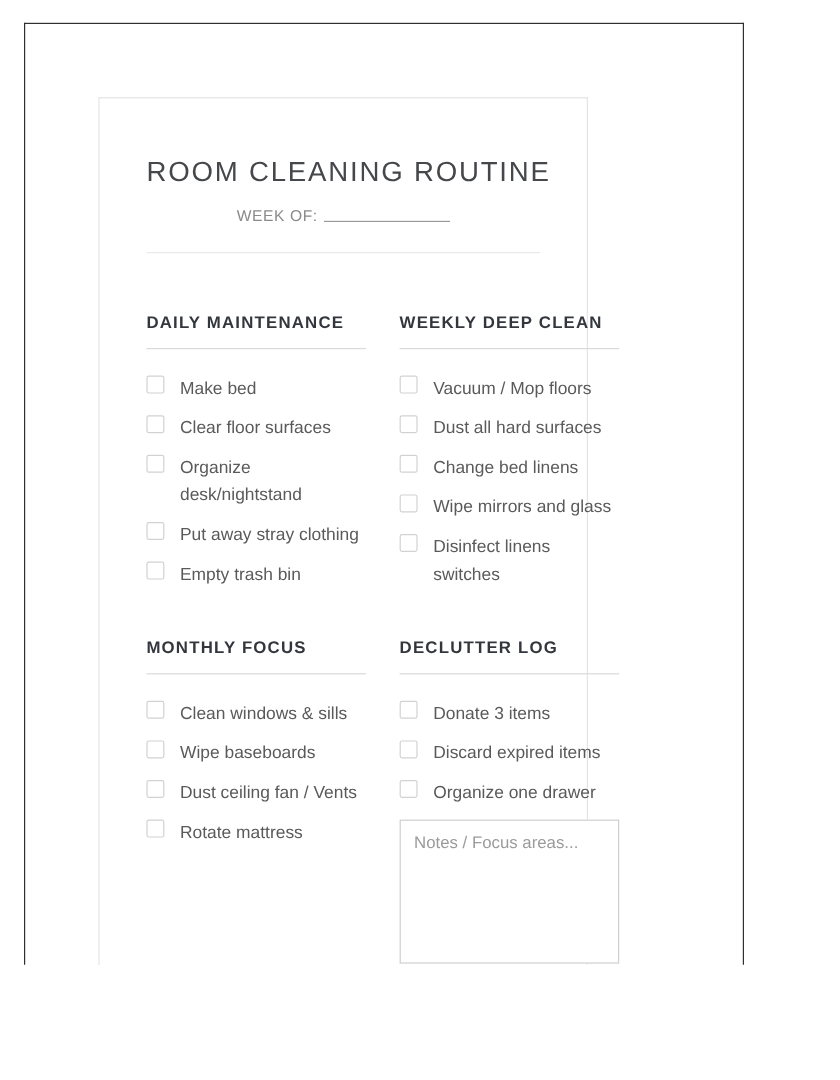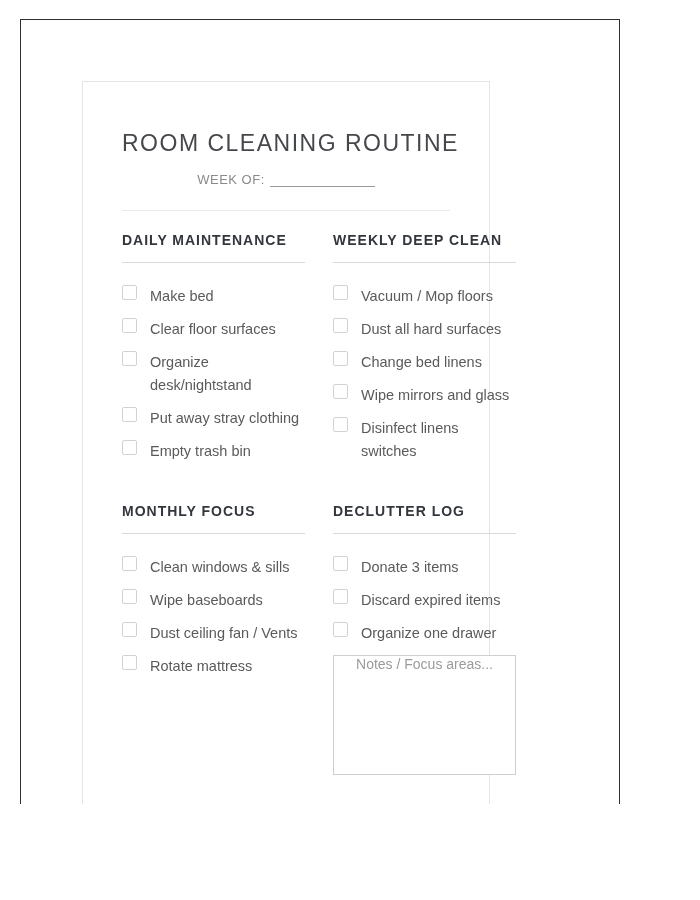--- a/index.html
+++ b/index.html
@@ -50,40 +50,40 @@
     font-weight: 400;
     letter-spacing: 1.5px;
     line-height: 30px;
     color: var(--title-text, #45474b);
     white-space: nowrap;
   }
   .weekof {
     margin-top: 13px;
     display: flex;
     justify-content: center;
-    align-items: center;
+    align-items: flex-start;
     font-size: 13px;
     letter-spacing: 0.5px;
     line-height: 17px;
     color: var(--weekof-text, #8a8a8a);
   }
   .blank-line {
     display: inline-block;
     width: 105px;
     height: 13px;
     margin-left: 5px;
     border-bottom: 1px solid var(--blank-line, #9a9a9a);
   }
   .divider {
     margin-top: 22px;
     border-top: 1px solid var(--divider, #e9e9e9);
     height: 0;
   }
   .grid {
-    margin-top: 19px;
+    margin-top: 47px;
     display: grid;
     grid-template-columns: 183px 183px;
     column-gap: 30px;
     row-gap: 70px;
     gap: 28px;
   }
   .section-heading {
     margin: 0;
     font-size: 14px;
     font-weight: 700;
@@ -120,28 +120,27 @@
     cursor: pointer;
   }
   .notes {
     display: block;
     box-sizing: border-box;
     width: 100%;
     height: 120px;
     margin-top: 8px;
     border: 1px solid var(--notes-border, #cfcfcf);
     border-radius: 0;
-    padding: 0 11px;
+    padding: 10px 11px;
     font-family: "Liberation Sans", sans-serif;
     font-size: 14px;
     color: var(--label-text, #5a5a5a);
     background: #ffffff;
     resize: none;
     outline: none;
-    text-align: center;
   }
   .notes::placeholder {
     color: var(--placeholder-text, #9b9b9b);
     opacity: 1;
   }
 </style>
 </head>
 <body>
 
 <div class="clip">

